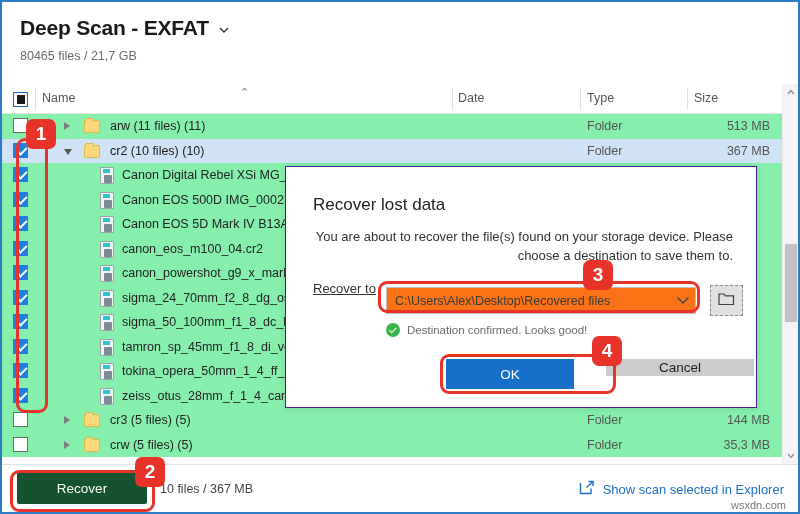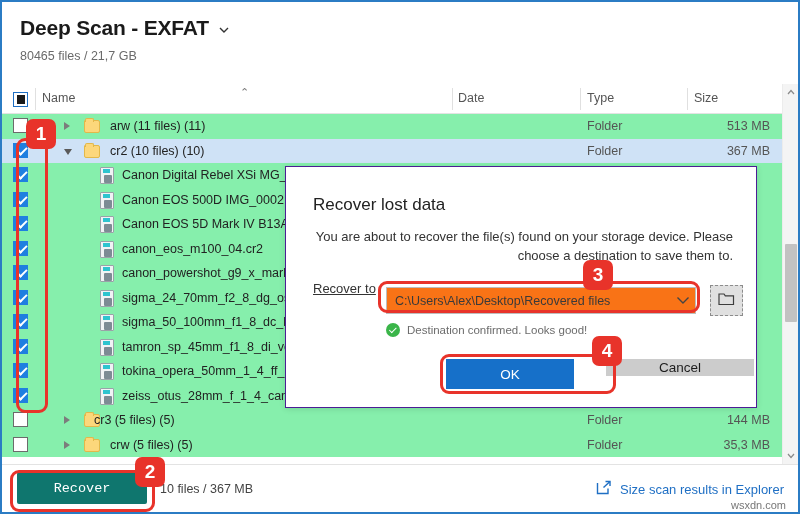--- a/index.html
+++ b/index.html
@@ -180,23 +180,23 @@
 
   
   #bottom-bar {
     position: absolute; left: 0; bottom: 0; width: 796px; height: 48px;
     background: #ffffff;
     border-top: 1px solid #e3e3e3;
   }
   #recover-btn {
     position: absolute; left: 15px; top: 7px;
     width: 130px; height: 32px;
-    background: #0f766e; color: #ffffff;
+    background: #14532d; color: #ffffff;
     border: none; border-radius: 2px;
-    font-size: 13.5px; font-family: Liberation Mono, monospace;
+    font-size: 13.5px; font-family: Liberation Sans, sans-serif;
     cursor: pointer;
   }
   #bottom-stats {
     position: absolute; left: 158px; top: 17px;
     font-size: 12.5px; color: #444444;
   }
   #explorer-link {
     position: absolute; right: 14px; top: 15px;
     display: flex; align-items: center; gap: 8px;
     color: #1f6fc4; font-size: 13px; cursor: pointer;
@@ -396,21 +396,21 @@
       </div>
       <div class="row alt">
         <div class="cb on"></div>
         <div class="file-ico" style="left: 98px;"></div>
         <div class="name" style="left: 120px;">zeiss_otus_28mm_f_1_4_canon_e</div>
       </div>
       <div class="row alt">
         <div class="cb"></div>
         <div class="twisty closed" style="left: 62px;"></div>
         <div class="folder-ico" style="left: 82px;"></div>
-        <div class="name" style="left: 92px;">cr3 (5 files) (5)</div>
+        <div class="name" style="left: 108px;">cr3 (5 files) (5)</div>
         <div class="cell-type">Folder</div>
         <div class="cell-size">144 MB</div>
       </div>
       <div class="row alt">
         <div class="cb"></div>
         <div class="twisty closed" style="left: 62px;"></div>
         <div class="folder-ico" style="left: 82px;"></div>
         <div class="name" style="left: 108px;">crw (5 files) (5)</div>
         <div class="cell-type">Folder</div>
         <div class="cell-size">35,3 MB</div>
@@ -435,21 +435,21 @@
     <button id="recover-btn">Recover</button>
     <div id="bottom-stats">10 files / 367 MB</div>
     <div id="explorer-link">
       <span>
         <svg width="16" height="15" viewBox="0 0 16 15">
           <path d="M1.5 3 L1.5 13.5 L12 13.5 L12 8.5" stroke="#1f6fc4" stroke-width="1.4" fill="none"></path>
           <path d="M7.5 7.5 L14 1.5" stroke="#1f6fc4" stroke-width="1.4" fill="none"></path>
           <path d="M9.5 1.5 L14 1.5 L14 6" stroke="#1f6fc4" stroke-width="1.4" fill="none"></path>
         </svg>
       </span>
-      <span>Size scan results in Explorer</span>
+      <span>Show scan selected in Explorer</span>
     </div>
     <div id="watermark">wsxdn.com</div>
   </div>
 
   <div id="dialog">
     <div id="dlg-title">Recover lost data</div>
     <div id="dlg-body">You are about to recover the file(s) found on your storage device. Please choose a destination to save them to.</div>
     <div id="recover-to-label">Recover to</div>
     <div id="path-combo">
       <span id="path-value">C:\Users\Alex\Desktop\Recovered files</span>

